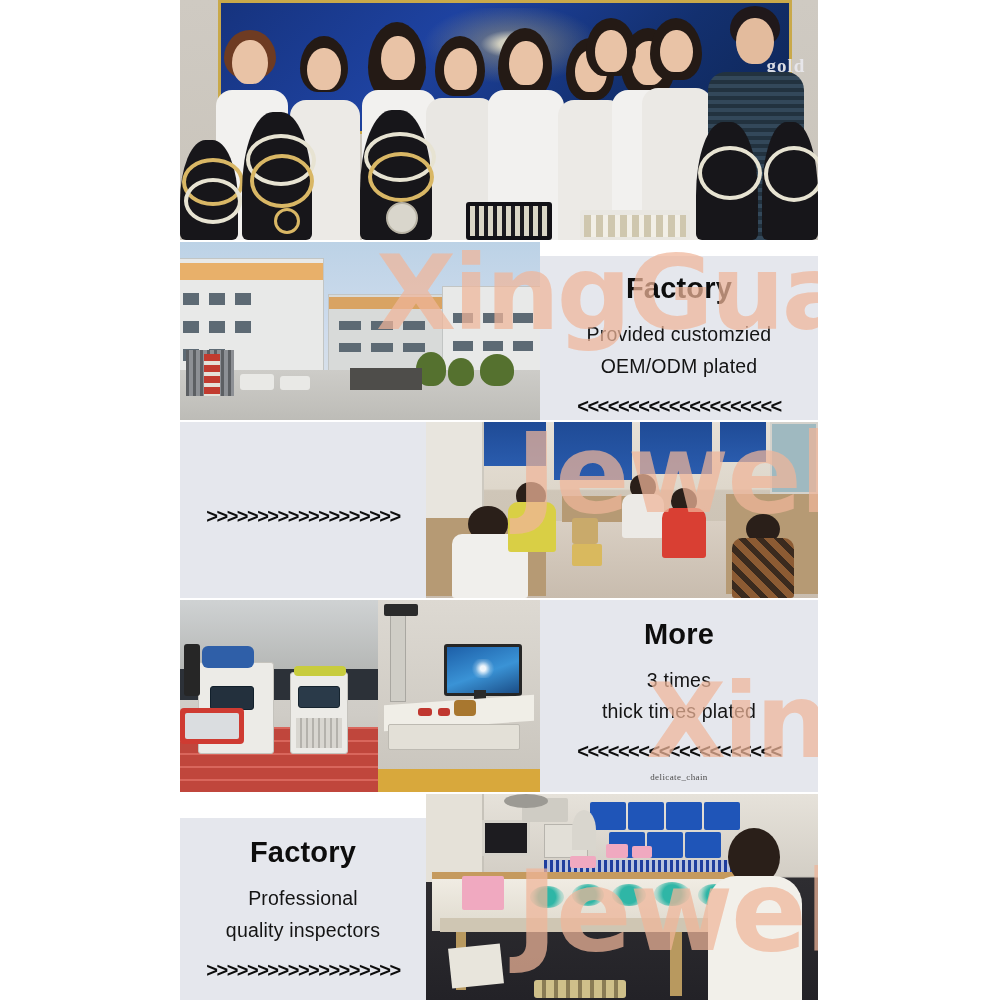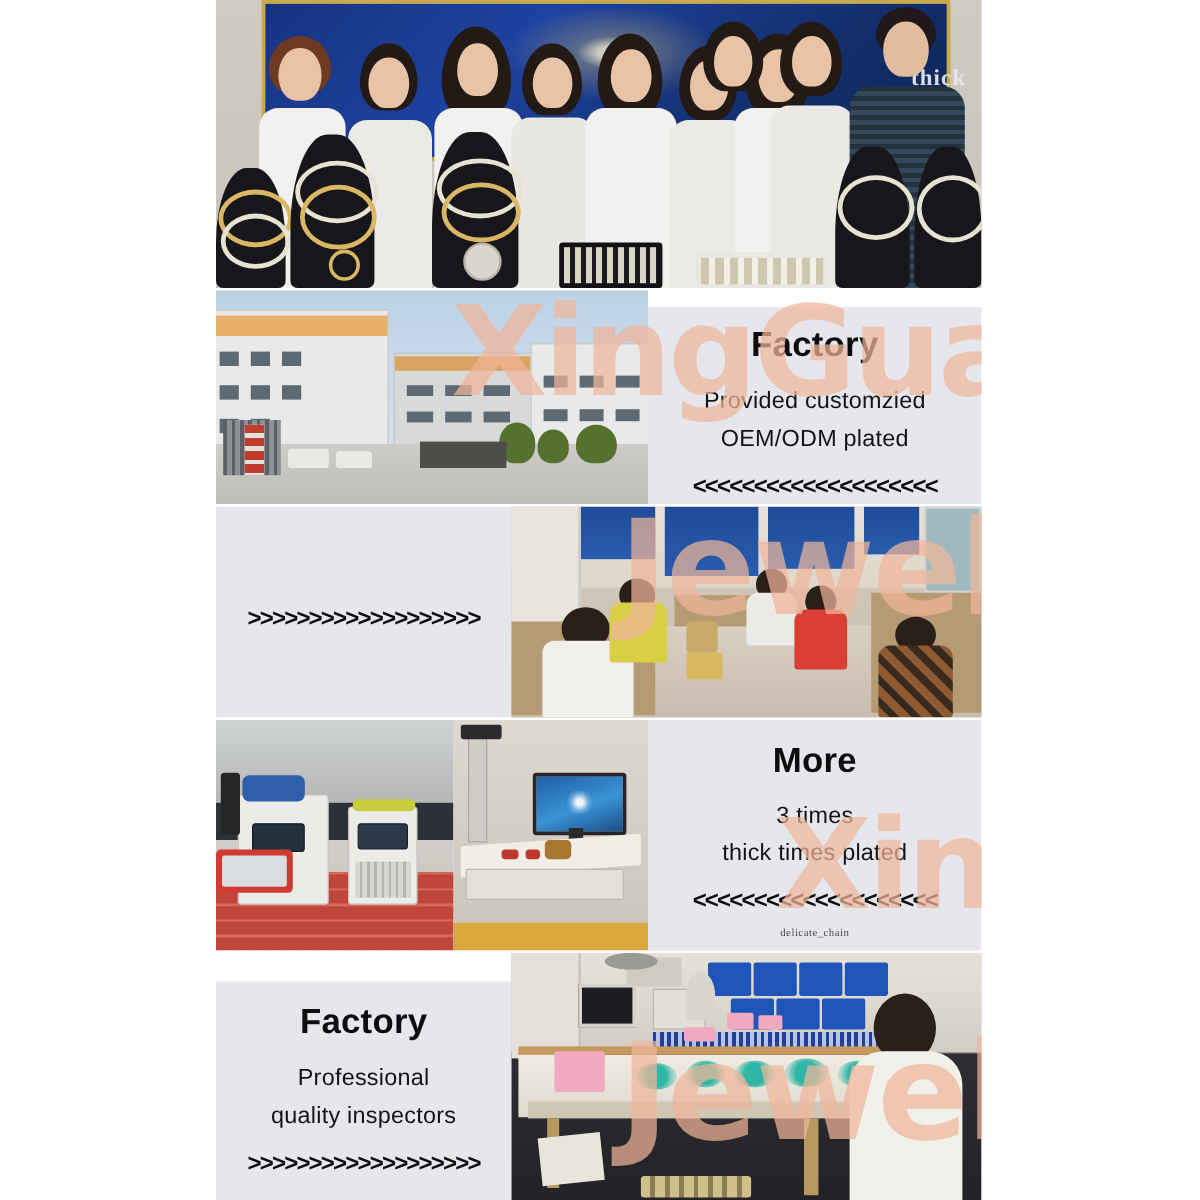--- a/index.html
+++ b/index.html
@@ -104,21 +104,21 @@
 <body>
 
 <div class="canvas">
   <div class="board">
 
     <div class="row" style="top:0;height:240px;">
       <div class="cell" style="left:0;top:0;width:638px;height:240px;">
         <div class="photo">
           <div class="team-bg"></div>
           <div class="team-banner"></div>
-          <div class="wuz">thick</div>
+          <div class="wuz">gold</div>
 
           <div class="person" style="left:36px;top:26px;width:72px;height:214px;">
             <div class="hair" style="left:8px;top:4px;width:52px;height:48px;background:#6e3b22;"></div>
             <div class="head" style="left:16px;top:14px;width:36px;height:44px;"></div>
             <div class="torso" style="left:0;width:72px;height:150px;"></div>
           </div>
           <div class="person" style="left:110px;top:36px;width:70px;height:204px;">
             <div class="hair" style="left:10px;top:0;width:48px;height:56px;"></div>
             <div class="head" style="left:17px;top:12px;width:34px;height:42px;"></div>
             <div class="torso" style="left:0;width:70px;height:140px;background:#eceae6;"></div>

